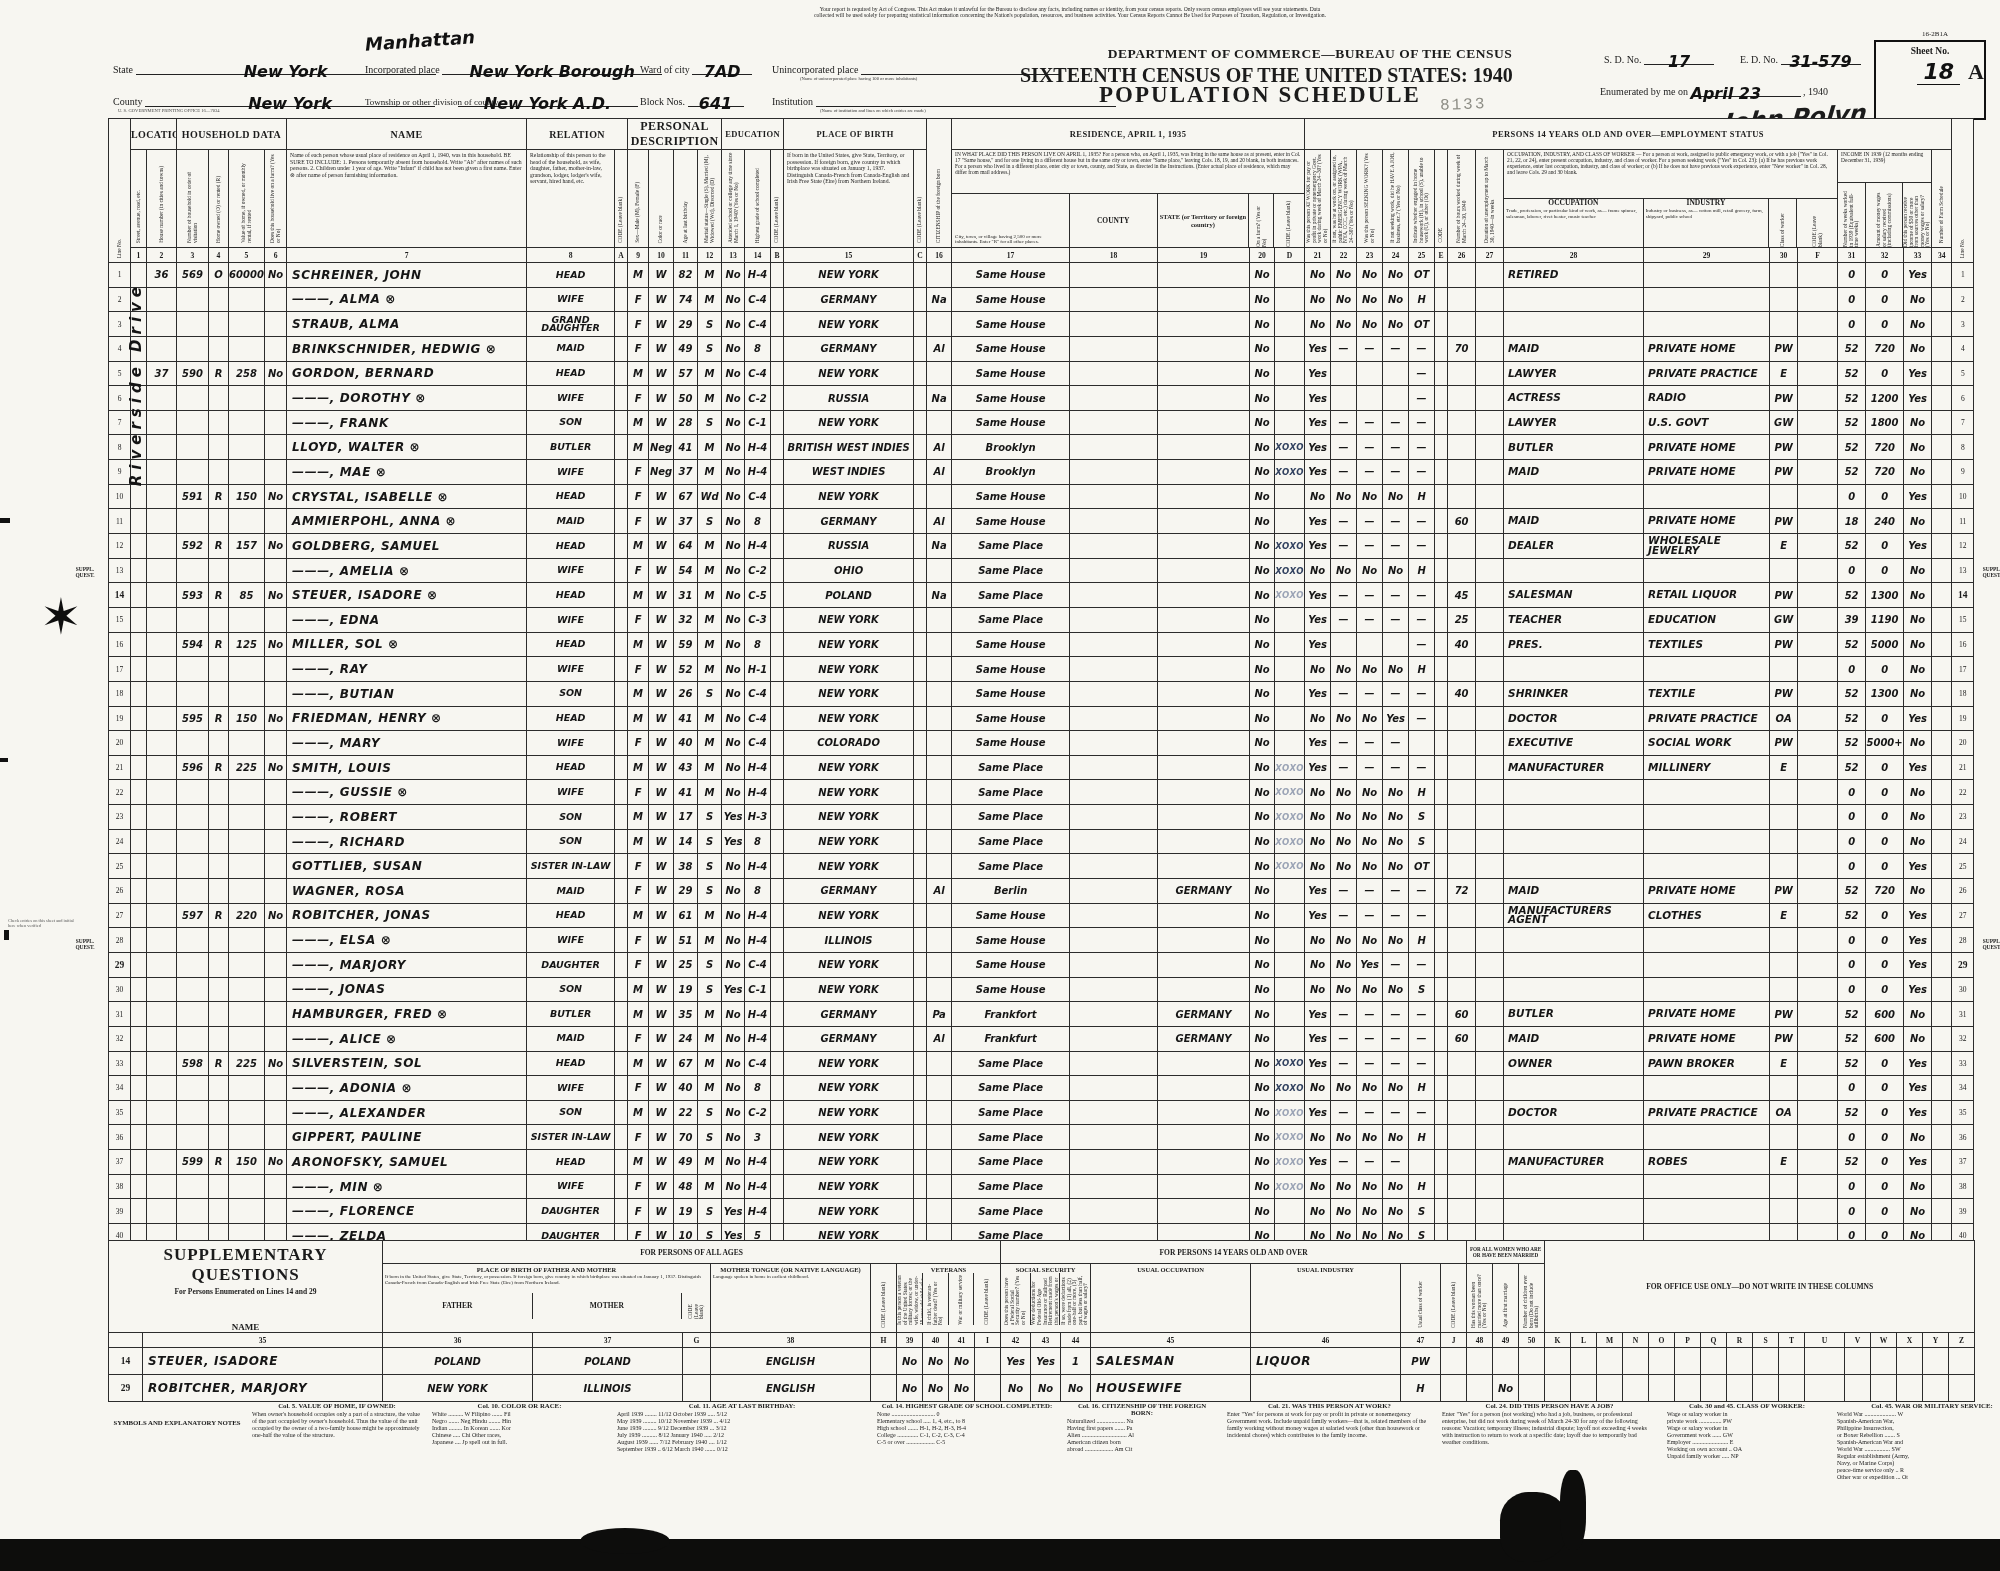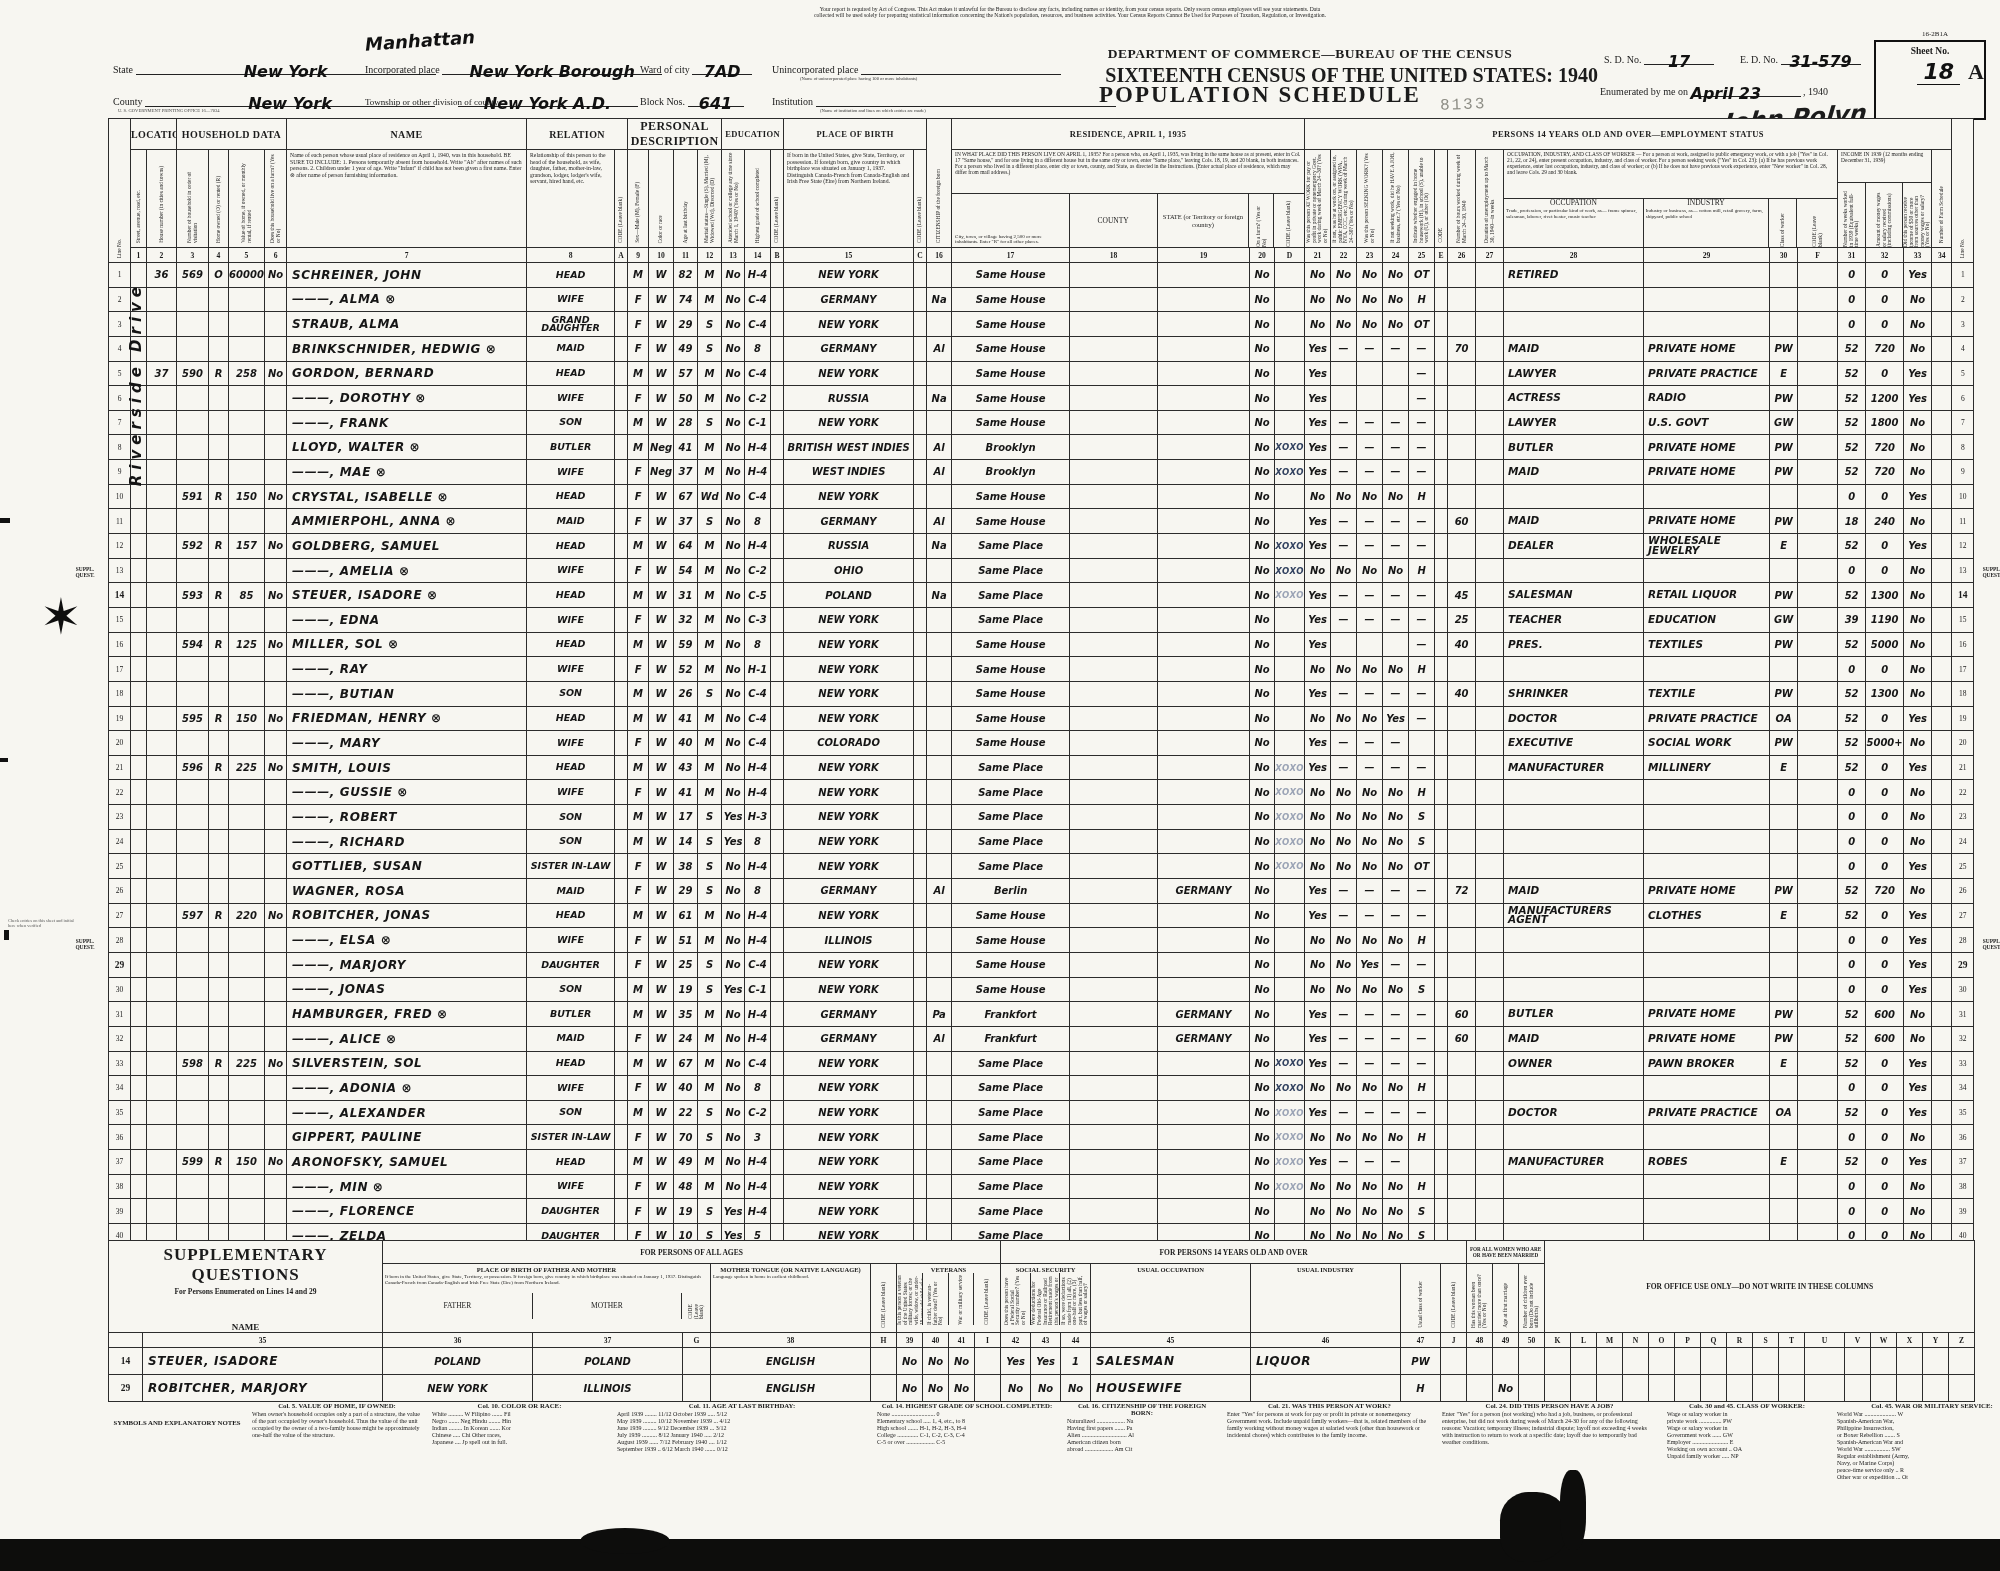--- a/index.html
+++ b/index.html
@@ -7,21 +7,21 @@
         font-family:"Liberation Serif",serif;color:#1b1b1b;}
   
   .legal{position:absolute;left:740px;top:6px;width:660px;font-size:5.6px;line-height:6.4px;text-align:center;color:#222;}
   .formno{position:absolute;left:1922px;top:30px;font-size:7px;}
   .fld{position:absolute;font-size:10px;white-space:nowrap;}
   .fld .lbl{font-size:10px;}
   .dotl{display:inline-block;border-bottom:1.4px solid #222;height:12px;vertical-align:bottom;}
   .hwv{font-family:"DejaVu Sans",sans-serif;font-style:italic;font-weight:700;font-size:16px;color:#111;}
   .tinynote{position:absolute;font-size:4.6px;color:#333;}
   .dept{position:absolute;left:1030px;top:46px;width:560px;text-align:center;font-weight:700;font-size:13.5px;letter-spacing:.5px;}
-  .ctitle{position:absolute;left:978px;top:64px;width:620px;text-align:right;font-weight:700;font-size:20px;}
+  .ctitle{position:absolute;left:1020px;top:64px;width:620px;text-align:left;font-weight:700;font-size:20px;}
   .ptitle{position:absolute;left:1020px;top:82px;width:480px;text-align:center;font-weight:700;font-size:23px;letter-spacing:2px;}
   .stamp8133{position:absolute;left:1440px;top:96px;font-size:16px;letter-spacing:2px;color:#8d8d85;transform:rotate(-2deg);font-family:"Liberation Mono",monospace;}
   .sdno{position:absolute;left:1604px;top:52px;font-size:10px;}
   .edno{position:absolute;left:1740px;top:52px;font-size:10px;}
   .enumline{position:absolute;left:1600px;top:84px;font-size:10px;}
   .signature{position:absolute;left:1700px;top:104px;font-family:"DejaVu Sans",sans-serif;font-style:italic;font-weight:700;
              font-size:24px;transform:rotate(-4deg) skewX(-10deg);border-bottom:1.4px solid #222;padding:0 24px;}
   .enumlbl{position:absolute;left:1906px;top:122px;font-size:8px;}
   .sheetbox{position:absolute;left:1874px;top:40px;width:108px;height:76px;border:2.5px solid #111;background:#f7f6f1;}
   .sheetbox .sl{font-size:9.5px;text-align:center;margin-top:4px;font-weight:700;}
@@ -37,21 +37,21 @@
   .g{font-size:10px;font-weight:700;text-align:center;vertical-align:middle !important;height:20px;letter-spacing:.4px;}
   .v{writing-mode:vertical-rl;transform:rotate(180deg);font-size:5.4px;line-height:5.6px;font-weight:400;
      max-height:92px;overflow:hidden;display:inline-block;text-align:left;}
   .vcell{vertical-align:bottom;text-align:center;}
   .blockdesc{font-size:5.7px;line-height:6.6px;font-weight:400;text-align:left;vertical-align:top !important;padding:2px 3px !important;}
   .nest{vertical-align:top !important;}
   .npar{font-size:5.4px;line-height:6px;padding:1px 3px;border-bottom:1px solid #2c2c2c;text-align:left;font-weight:400;height:41px;overflow:hidden;}
   .nrow{display:flex;height:53px;}
   .nbox{border-right:1px solid #2c2c2c;display:flex;align-items:flex-end;justify-content:center;overflow:hidden;box-sizing:border-box;}
   .nbox:last-child{border-right:none;}
-  .nlab{font-size:7.5px;font-weight:400;align-self:center;text-align:center;line-height:8px;}
+  .nlab{font-size:7.5px;font-weight:700;align-self:center;text-align:center;line-height:8px;}
   .num{height:14px;font-size:7.6px;font-weight:700;text-align:center;vertical-align:middle !important;}
   .maintbl tbody tr{height:24.65px;}
   .maintbl tbody td{text-align:center;vertical-align:middle;}
   .hw{font-family:"DejaVu Sans",sans-serif;font-style:italic;font-weight:700;color:#161616;}
   .sm{font-size:10px;white-space:nowrap;}
   .nm{font-size:12px;text-align:left !important;padding-left:5px !important;white-space:nowrap;letter-spacing:.6px;}
   .lft{font-size:10.5px;text-align:left !important;padding-left:4px !important;white-space:normal;line-height:9.5px;}
   .rel{font-size:9.5px;line-height:8.5px;white-space:normal;}
   .lnc{font-family:"Liberation Serif",serif;font-size:7.5px;font-style:normal;font-weight:400;}
   .lnc.big{font-size:9.5px;font-weight:700;}

